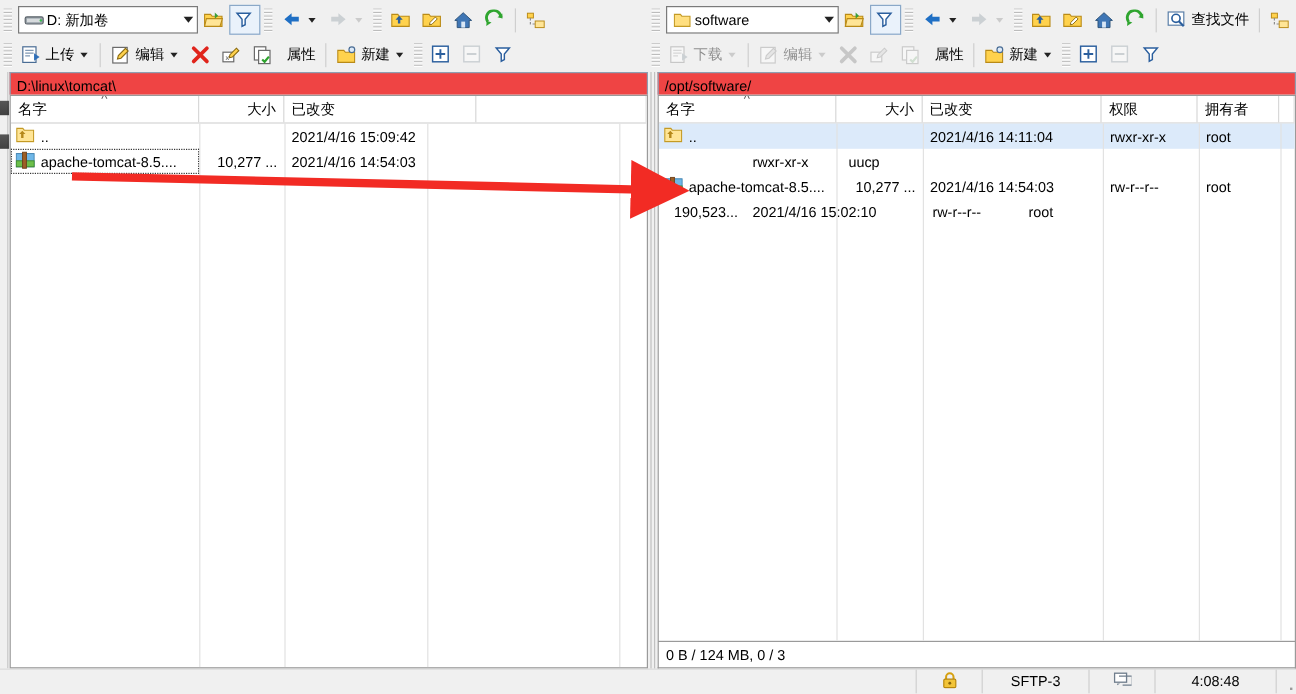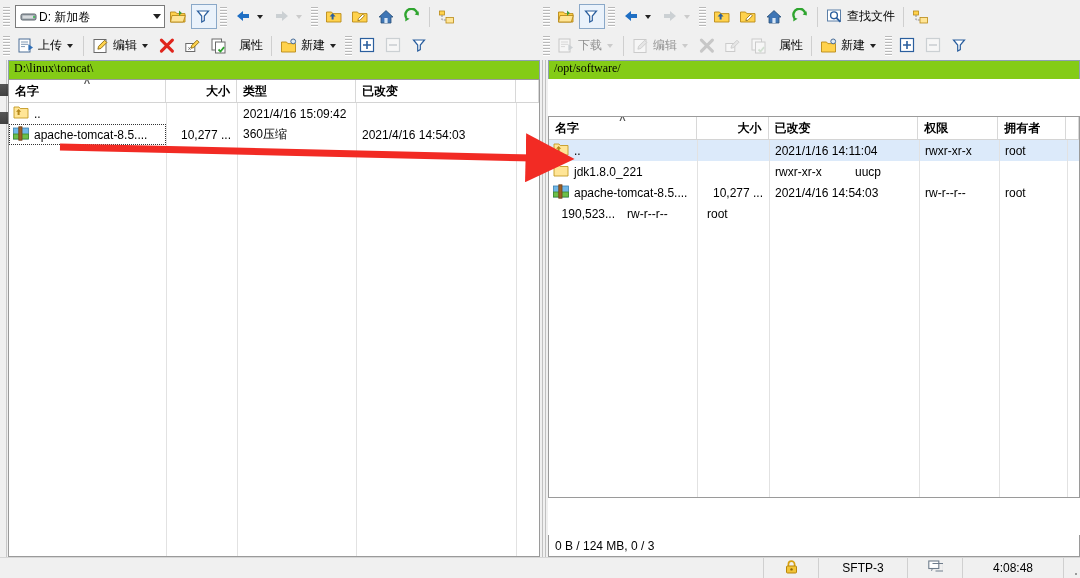--- a/index.html
+++ b/index.html
@@ -56,31 +56,31 @@
       linear-gradient(#3b3b3b,#222);opacity:.85;}
   .edge-strip .mini.a{top:24px;}
   .edge-strip .mini.b{top:52px;}
   .edge-strip .vline{position:absolute;left:6px;top:0;bottom:0;width:1px;background:#c8c8c8;}
 
   .pane{display:flex;flex-direction:column;min-width:0;position:relative;background:#fff;}
   .pane-left{width:532px;flex:0 0 532px;}
   .pane-split{width:8px;flex:0 0 8px;background:#f0f0f0;position:relative;}
   .pane-split:before{content:"";position:absolute;left:2px;top:0;bottom:0;width:1px;background:#c0c0c0;}
   .pane-split:after{content:"";position:absolute;left:5px;top:0;bottom:0;width:1px;background:#c0c0c0;}
-  .pane-right{flex:1;gap:37px;}
-
-  .pathbar{height:19px;background:#84cc16;border:1px solid #8e9fb2;border-bottom:none;
-    display:flex;align-items:flex-start;padding-left:5px;font-size:12px;color:#000;box-sizing:border-box;font-family:Liberation Serif, serif;}
+  .pane-right{flex:1;}
+
+  .pathbar{height:19px;background:#ef4444;border:1px solid #8e9fb2;border-bottom:none;
+    display:flex;align-items:flex-end;padding-left:5px;font-size:12px;color:#000;box-sizing:border-box;}
 
   .listwrap{flex:1;border:1px solid #9a9a9a;border-top:1px solid #9a9a9a;background:#fff;
     display:flex;flex-direction:column;min-height:0;box-sizing:border-box;overflow:hidden;}
 
   .hdr{display:flex;height:22px;background:#fff;border-bottom:1px solid #d4d4d4;flex:0 0 22px;position:relative;}
   .hdr .hcell{position:relative;display:flex;align-items:center;font-size:12px;
-    border-right:1px solid #d8d8d8;padding:0 6px;box-sizing:border-box;white-space:nowrap;overflow:hidden;font-weight:bold;}
+    border-right:1px solid #d8d8d8;padding:0 6px;box-sizing:border-box;white-space:nowrap;overflow:hidden;}
   .hdr .hcell.num{justify-content:flex-end;}
   .sortmark{position:absolute;left:50%;top:-2px;transform:translateX(-50%);
     font-size:11px;color:#555;line-height:11px;}
 
   .rows{flex:1;min-height:0;position:relative;}
   .row{display:flex;height:21px;align-items:center;box-sizing:border-box;}
   .row.sel{background:#dceafa;}
   .row .cell{display:flex;align-items:center;font-size:12px;padding:0 6px;box-sizing:border-box;
     white-space:nowrap;overflow:hidden;height:21px;}
   .row .cell.num{justify-content:flex-end;}
@@ -221,20 +221,31 @@
                 <path d="M4 7v5h4" fill="none" stroke="#8d8d8d" stroke-width="1" stroke-dasharray="2 1.4"></path>
                 <rect x="8" y="9.5" width="7.5" height="5.5" fill="#ffe596" stroke="#b98a17" stroke-width=".8"></rect>
               </svg>
           </span>
         </div>
       </div>
 
       <div class="tb-half tb-right">
         <div class="grip"></div>
 
+        <div class="combo">
+          <span class="cb-ico">
+            <svg width="15" height="13" viewBox="0 0 15 13">
+                <path d="M1 2h5l1.2 1.5H14V12H1z" fill="#ffdf80" stroke="#c49a24" stroke-width=".9"></path>
+              </svg>
+          </span>
+          <span class="cb-txt">software</span>
+          <span class="cb-arrow">
+              <i></i>
+            </span>
+        </div>
 
         <div class="tbtn">
           <span class="ico">
             <svg width="18" height="18" viewBox="0 0 18 18">
                 <path d="M1.5 4h5l1.3 1.6H16v8.4H1.5z" fill="#ffd24d" stroke="#b98a17" stroke-width=".9"></path>
                 <path d="M3 7.5h13.3l-2 6.5H1.5z" fill="#ffe596" stroke="#b98a17" stroke-width=".9"></path>
                 <path d="M10 2.5l2.8 2.6-2.8 2.6z" fill="#3b9e3b"></path>
               </svg>
           </span>
         </div>
@@ -554,23 +565,20 @@
       </div>
 
       <div class="listwrap">
         <div class="hdr">
           <div class="hcell" style="width:157px">
             <span>名字</span>
             <span class="sortmark">^</span>
           </div>
           <div class="hcell num" style="width:71px">
             <span>大小</span>
-          </div>
-          <div class="hcell" style="width:119px">
-            <span>类型</span>
           </div>
           <div class="hcell" style="width:160px">
             <span>已改变</span>
           </div>
           <div class="hcell" style="flex:1"></div>
         </div>
 
         <div class="rows">
           <div class="colguide" style="left:157px"></div>
           <div class="colguide" style="left:228px"></div>
@@ -596,21 +604,20 @@
               <span class="fico">
                 <svg width="16" height="15" viewBox="0 0 16 15">
                     <rect x="0.5" y="2" width="15" height="11" fill="#6fb7e8" stroke="#3c7fae" stroke-width=".8"></rect>
                     <rect x="0.5" y="8" width="15" height="5" fill="#6cbf4a" stroke="#3f8a2b" stroke-width=".8"></rect>
                     <rect x="5.8" y="0.8" width="3.2" height="13.4" fill="#9d5f25" stroke="#6f401a" stroke-width=".8"></rect>
                   </svg>
               </span>
               <span>apache-tomcat-8.5....</span>
             </div>
             <div class="cell num" style="width:71px">10,277 ...</div>
-            <div class="cell" style="width:119px">360压缩</div>
             <div class="cell" style="width:160px">2021/4/16  14:54:03</div>
           </div>
         </div>
       </div>
 
     </div>
 
     <div class="pane-split"></div>
 
     <div class="pane pane-right">
@@ -650,34 +657,26 @@
             <div class="cell name" style="width:148px">
               <span class="fico">
                 <svg width="16" height="14" viewBox="0 0 16 14">
                     <path d="M1 2h5l1.2 1.5H15V13H1z" fill="#ffe596" stroke="#c49a24" stroke-width=".9"></path>
                     <path d="M4.6 10V6.7H3L5.6 4l2.6 2.7H6.6V10z" fill="#b5881a"></path>
                   </svg>
               </span>
               <span>..</span>
             </div>
             <div class="cell num" style="width:72px"></div>
-            <div class="cell" style="width:150px">2021/1/16 14:11:04</div>
+            <div class="cell" style="width:150px">2021/4/16 14:11:04</div>
             <div class="cell" style="width:80px">rwxr-xr-x</div>
             <div class="cell" style="width:68px">root</div>
           </div>
 
           <div class="row">
-            <div class="cell name" style="width:148px">
-              <span class="fico">
-                <svg width="16" height="14" viewBox="0 0 16 14">
-                    <path d="M1 2h5l1.2 1.5H15V13H1z" fill="#ffe596" stroke="#c49a24" stroke-width=".9"></path>
-                  </svg>
-              </span>
-              <span>jdk1.8.0_221</span>
-            </div>
             <div class="cell num" style="width:72px"></div>
             <div class="cell" style="width:80px">rwxr-xr-x</div>
             <div class="cell" style="width:68px">uucp</div>
           </div>
 
           <div class="row">
             <div class="cell name" style="width:148px">
               <span class="fico">
                 <svg width="16" height="15" viewBox="0 0 16 15">
                     <rect x="0.5" y="2" width="15" height="11" fill="#6fb7e8" stroke="#3c7fae" stroke-width=".8"></rect>
@@ -688,20 +687,21 @@
               <span>apache-tomcat-8.5....</span>
             </div>
             <div class="cell num" style="width:72px">10,277 ...</div>
             <div class="cell" style="width:150px">2021/4/16 14:54:03</div>
             <div class="cell" style="width:80px">rw-r--r--</div>
             <div class="cell" style="width:68px">root</div>
           </div>
 
           <div class="row">
             <div class="cell num" style="width:72px">190,523...</div>
+            <div class="cell" style="width:150px">2021/4/16 15:02:10</div>
             <div class="cell" style="width:80px">rw-r--r--</div>
             <div class="cell" style="width:68px">root</div>
           </div>
         </div>
       </div>
 
       <div class="pane-status">
         <span>0 B / 124 MB,  0 / 3</span>
       </div>
     </div>

